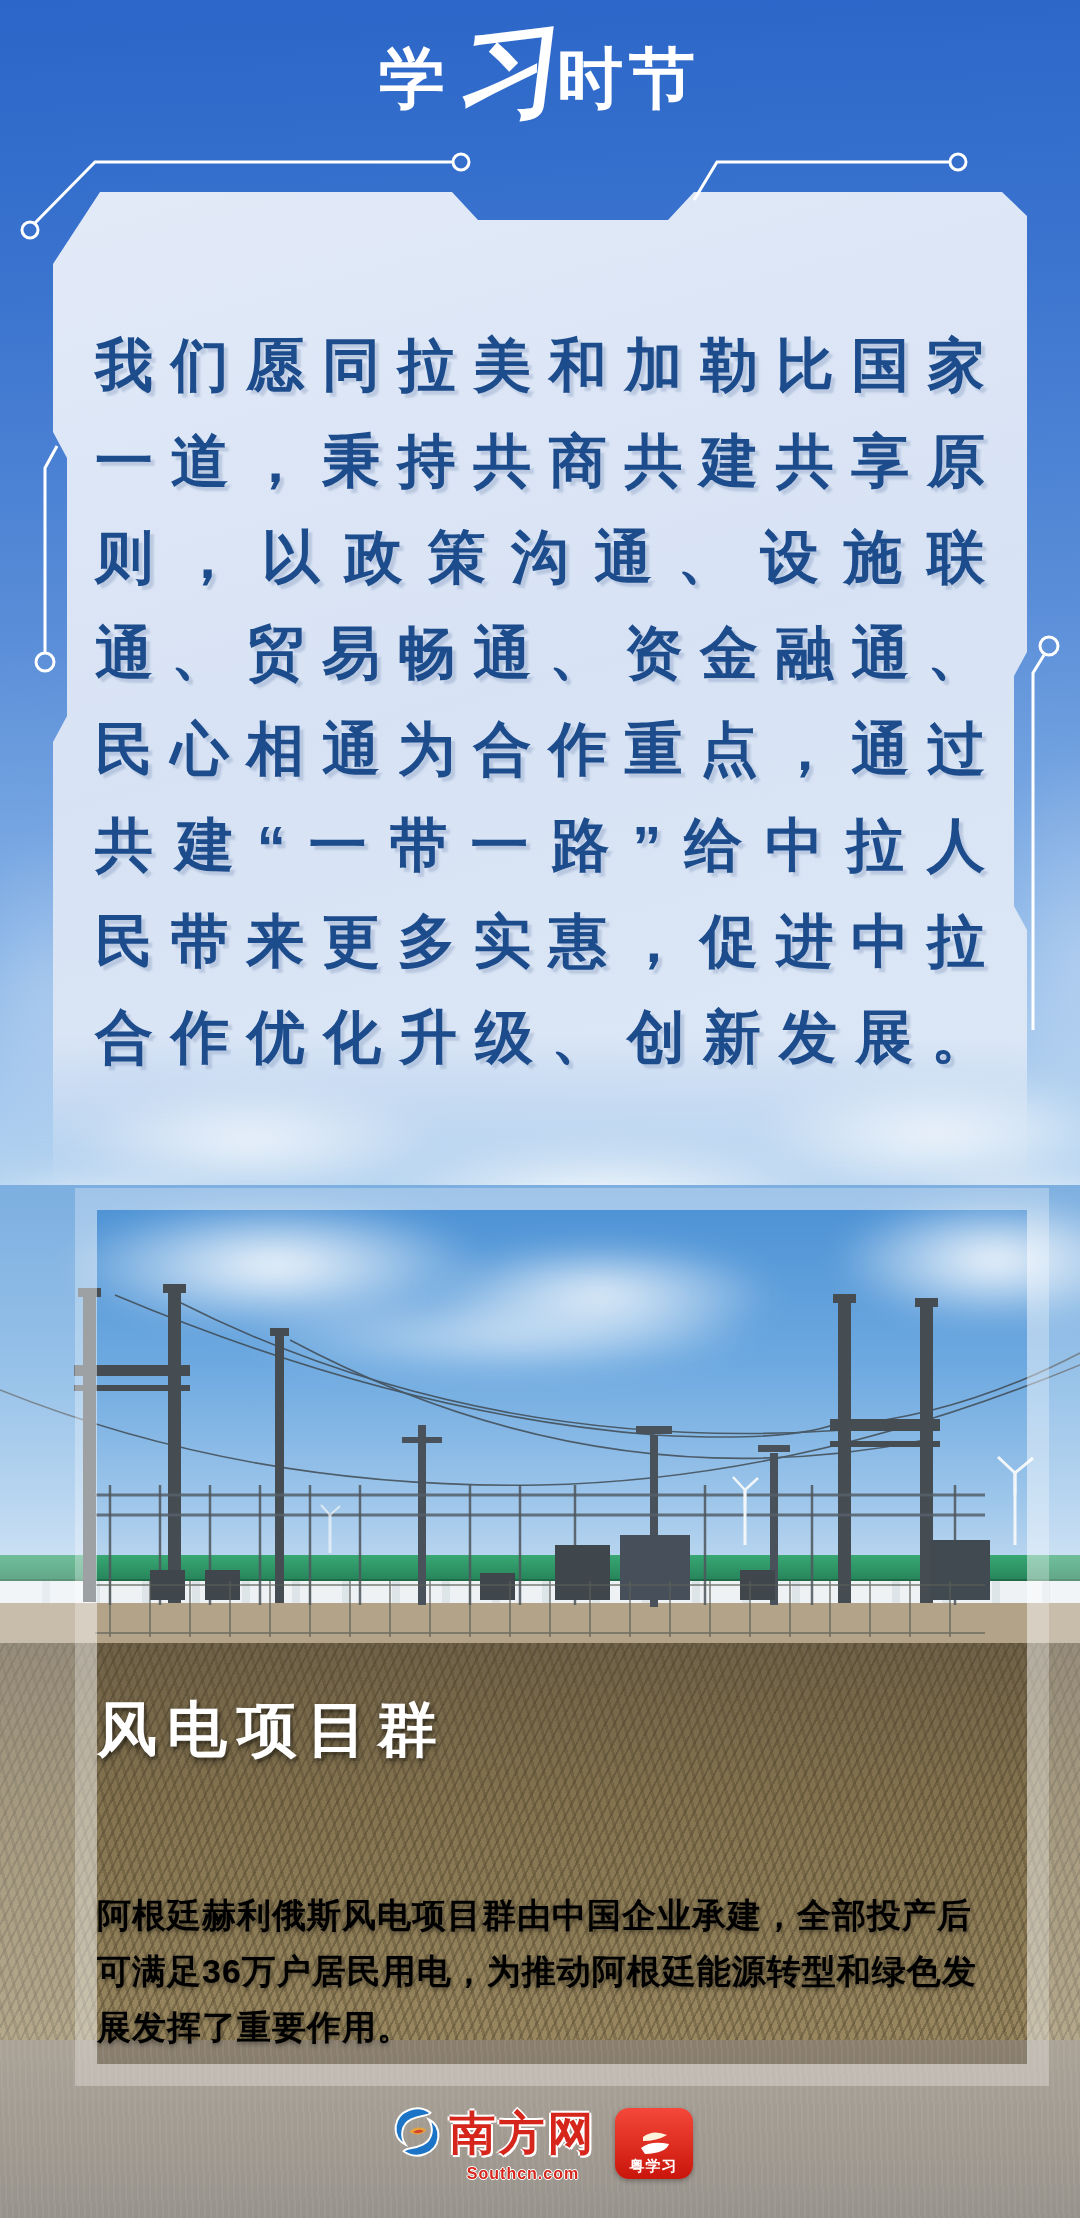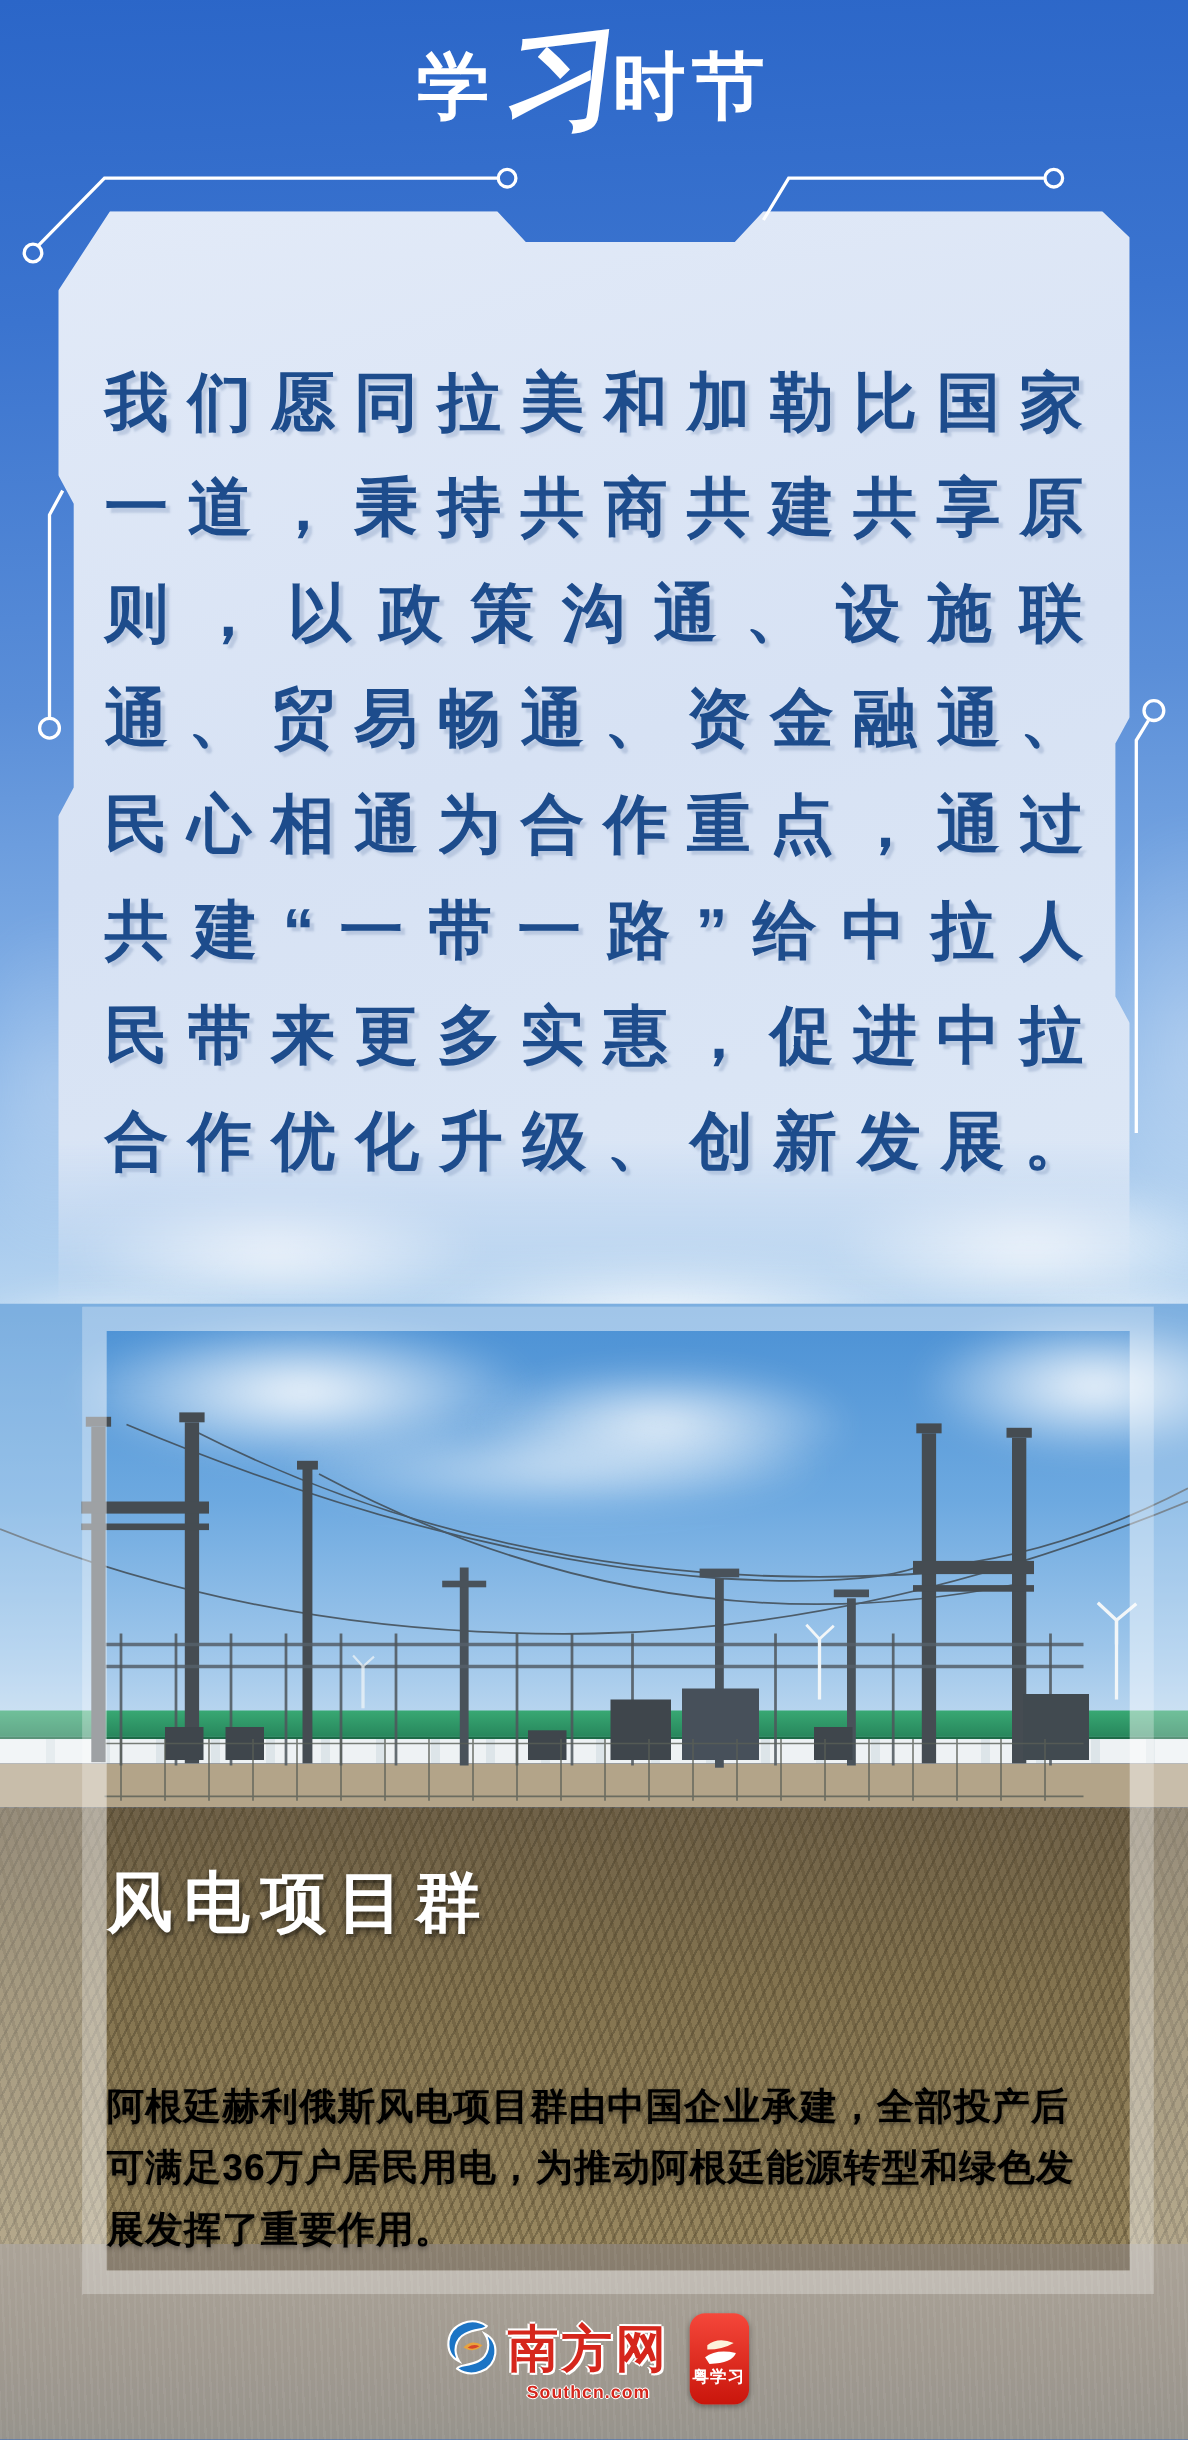--- a/index.html
+++ b/index.html
@@ -88,24 +88,24 @@
 
   
   .footer{position:absolute;left:0;top:918px;width:1080px;display:flex;
     justify-content:center;align-items:center;gap:18px;}
   .southcn{display:flex;align-items:flex-start;}
   .southcn-txt{display:flex;flex-direction:column;align-items:center;margin-left:4px;}
   .southcn-name{font-size:46px;font-weight:900;color:#d6261c;letter-spacing:3px;
     text-shadow:-2px 0 0 #fff,2px 0 0 #fff,0 -2px 0 #fff,0 2px 0 #fff,2px 2px 0 #fff;}
   .southcn-domain{font-size:16px;font-weight:800;color:#d6261c;letter-spacing:1px;margin-top:0px;
     text-shadow:-1px 0 0 #fff,1px 0 0 #fff,0 -1px 0 #fff,0 1px 0 #fff;}
-  .yuexuexi{width:54px;height:66px;border-radius:14px;
+  .yuexuexi{width:78px;height:66px;border-radius:14px;
     background:linear-gradient(#f5473a,#c9150b);
     display:flex;flex-direction:column;align-items:center;justify-content:flex-end;
-    padding-bottom:17px;box-shadow:0 2px 5px rgba(0,0,0,.3);}
+    padding-bottom:5px;box-shadow:0 2px 5px rgba(0,0,0,.3);}
   .yuexuexi-name{font-size:15px;font-weight:900;color:#fff;letter-spacing:1px;line-height:16px;}
 </style>
 </head>
 <body>
 
 <div id="poster">
 
   <div class="sky-bg"></div>
   <div class="cloud c1"></div>
   <div class="cloud c2"></div>

